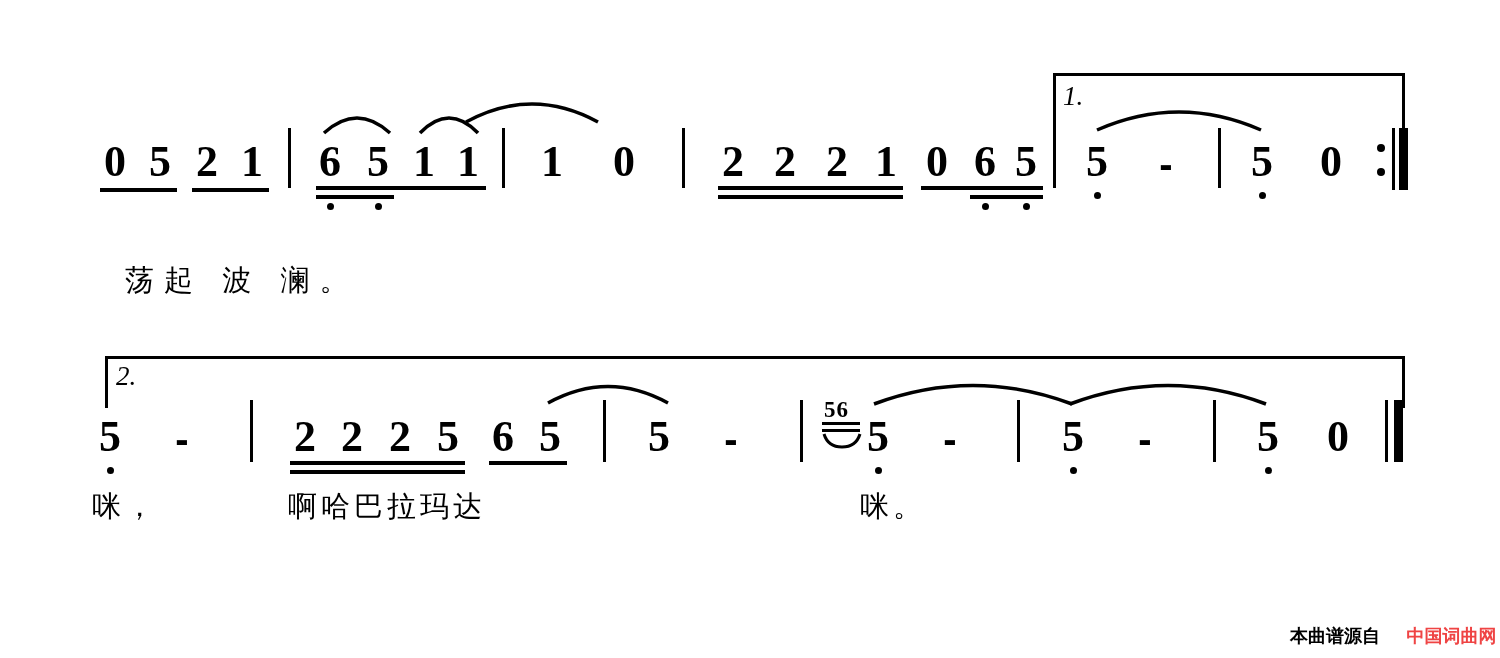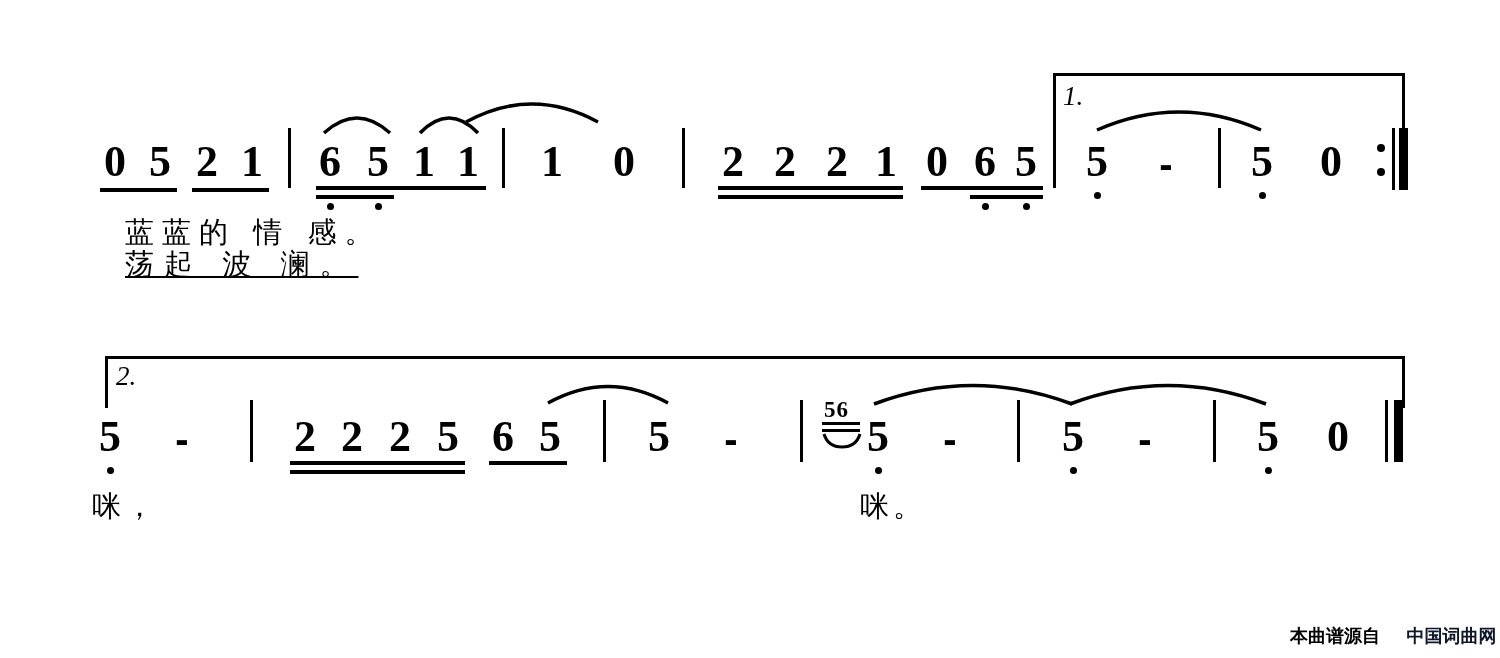--- a/index.html
+++ b/index.html
@@ -131,21 +131,21 @@
   }
   .credit {
     position: absolute;
     font-family: "DejaVu Sans", sans-serif;
     font-size: 18px;
     line-height: 22px;
     white-space: nowrap;
     font-weight: bold;
   }
   .credit-src { color: #000000; font-family: Liberation Mono, monospace; }
-  .credit-site { color: #0f172a; }
+  .credit-site { color: #ef4444; }
 </style>
 </head>
 <body>
 
 <div class="sheet">
 
   <div class="note" style="left:115px; top:140px;">0</div>
   <div class="note" style="left:160px; top:140px;">5</div>
   <div class="note" style="left:207px; top:140px;">2</div>
   <div class="note" style="left:252px; top:140px;">1</div>
@@ -226,22 +226,21 @@
 
   <div class="note" style="left:1262px; top:140px;">5</div>
   <div class="oct-dot" style="left:1262px; top:192px;"></div>
   <div class="note" style="left:1331px; top:140px;">0</div>
 
   <div class="repeat-dot" style="left:1377px; top:144px;"></div>
   <div class="repeat-dot" style="left:1377px; top:168px;"></div>
   <div class="final-bar-thin" style="left:1392px; top:128px; height:62px;"></div>
   <div class="final-bar-thick" style="left:1399px; top:128px; height:62px;"></div>
 
-  <div class="lyric" style="left:125px; top:216px; letter-spacing:8px;">蓝蓝的  情   感。</div>
-  <div class="lyric" style="left:125px; top:248px; letter-spacing:10px;text-decoration:underline;">荡起   波  澜。</div>
+  <div class="lyric" style="left:125px; top:264px; letter-spacing:10px;">荡起   波  澜。</div>
 
   <div class="ending" style="left:105px; top:356px; width:1300px; height:52px;">
     <div class="ebar-top" style="width:1300px;"></div>
     <div class="ebar-left" style="height:52px;"></div>
     <div class="ebar-right" style="right:0; height:52px;"></div>
   </div>
   <div class="ending-label" style="left:116px; top:363px;">2.</div>
 
   <div class="note" style="left:110px; top:415px;">5</div>
   <div class="oct-dot" style="left:110px; top:467px;"></div>
@@ -303,20 +302,21 @@
   <div class="barline" style="left:1213px; top:400px; height:62px;"></div>
 
   <div class="note" style="left:1268px; top:415px;">5</div>
   <div class="oct-dot" style="left:1268px; top:467px;"></div>
   <div class="note" style="left:1338px; top:415px;">0</div>
 
   <div class="final-bar-thin" style="left:1385px; top:400px; height:62px;"></div>
   <div class="final-bar-thick" style="left:1394px; top:400px; height:62px;"></div>
 
   <div class="lyric" style="left:92px; top:490px; letter-spacing:4px;">咪，</div>
+  <div class="lyric" style="left:288px; top:490px; letter-spacing:4px;">啊哈巴拉玛达</div>
   <div class="lyric" style="left:860px; top:490px; letter-spacing:4px;">咪。</div>
 
   <div class="credit" style="left:1290px; top:625px;">
     <span class="credit-src">本曲谱源自</span>
     <span style="display:inline-block; width:14px;"></span>
     <span class="credit-site">中国词曲网</span>
   </div>
 
 </div>
 

